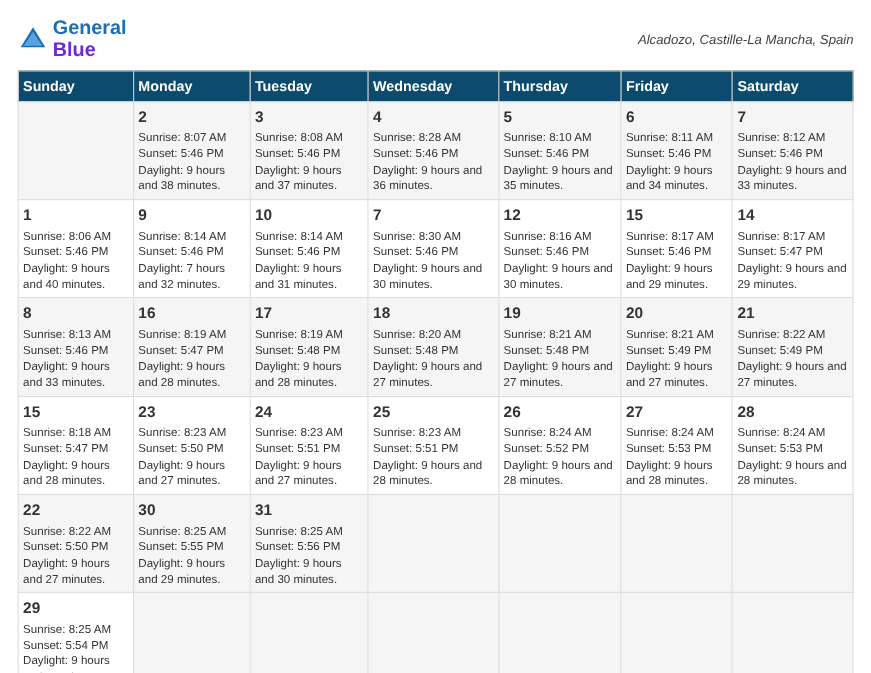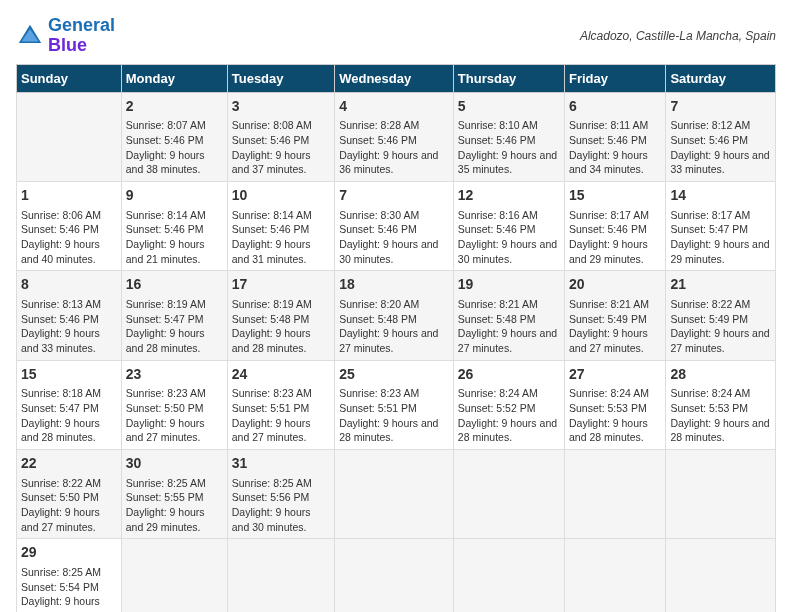--- a/index.html
+++ b/index.html
@@ -124,21 +124,21 @@
         <td class="empty-cell"></td>
         <td><span class="day-num">2</span><span>Sunrise: 8:07 AM</span><br><span>Sunset: 5:46 PM</span><br><span>Daylight: 9 hours and 38 minutes.</span></td>
         <td><span class="day-num">3</span><span>Sunrise: 8:08 AM</span><br><span>Sunset: 5:46 PM</span><br><span>Daylight: 9 hours and 37 minutes.</span></td>
         <td><span class="day-num">4</span><span>Sunrise: 8:28 AM</span><br><span>Sunset: 5:46 PM</span><br><span>Daylight: 9 hours and 36 minutes.</span></td>
         <td><span class="day-num">5</span><span>Sunrise: 8:10 AM</span><br><span>Sunset: 5:46 PM</span><br><span>Daylight: 9 hours and 35 minutes.</span></td>
         <td><span class="day-num">6</span><span>Sunrise: 8:11 AM</span><br><span>Sunset: 5:46 PM</span><br><span>Daylight: 9 hours and 34 minutes.</span></td>
         <td><span class="day-num">7</span><span>Sunrise: 8:12 AM</span><br><span>Sunset: 5:46 PM</span><br><span>Daylight: 9 hours and 33 minutes.</span></td>
       </tr>
       <tr>
         <td><span class="day-num">1</span><span>Sunrise: 8:06 AM</span><br><span>Sunset: 5:46 PM</span><br><span>Daylight: 9 hours and 40 minutes.</span></td>
-        <td><span class="day-num">9</span><span>Sunrise: 8:14 AM</span><br><span>Sunset: 5:46 PM</span><br><span>Daylight: 9 hours and 21 minutes.</span></td>
+        <td><span class="day-num">9</span><span>Sunrise: 8:14 AM</span><br><span>Sunset: 5:46 PM</span><br><span>Daylight: 7 hours and 32 minutes.</span></td>
         <td><span class="day-num">10</span><span>Sunrise: 8:14 AM</span><br><span>Sunset: 5:46 PM</span><br><span>Daylight: 9 hours and 31 minutes.</span></td>
         <td><span class="day-num">7</span><span>Sunrise: 8:30 AM</span><br><span>Sunset: 5:46 PM</span><br><span>Daylight: 9 hours and 30 minutes.</span></td>
         <td><span class="day-num">12</span><span>Sunrise: 8:16 AM</span><br><span>Sunset: 5:46 PM</span><br><span>Daylight: 9 hours and 30 minutes.</span></td>
         <td><span class="day-num">15</span><span>Sunrise: 8:17 AM</span><br><span>Sunset: 5:46 PM</span><br><span>Daylight: 9 hours and 29 minutes.</span></td>
         <td><span class="day-num">14</span><span>Sunrise: 8:17 AM</span><br><span>Sunset: 5:47 PM</span><br><span>Daylight: 9 hours and 29 minutes.</span></td>
       </tr>
       <tr>
         <td><span class="day-num">8</span><span>Sunrise: 8:13 AM</span><br><span>Sunset: 5:46 PM</span><br><span>Daylight: 9 hours and 33 minutes.</span></td>
         <td><span class="day-num">16</span><span>Sunrise: 8:19 AM</span><br><span>Sunset: 5:47 PM</span><br><span>Daylight: 9 hours and 28 minutes.</span></td>
         <td><span class="day-num">17</span><span>Sunrise: 8:19 AM</span><br><span>Sunset: 5:48 PM</span><br><span>Daylight: 9 hours and 28 minutes.</span></td>

